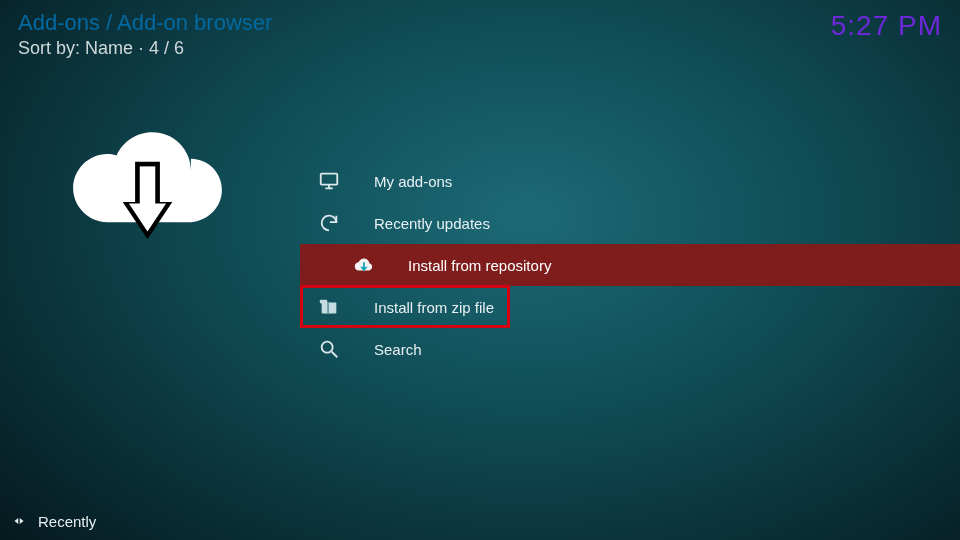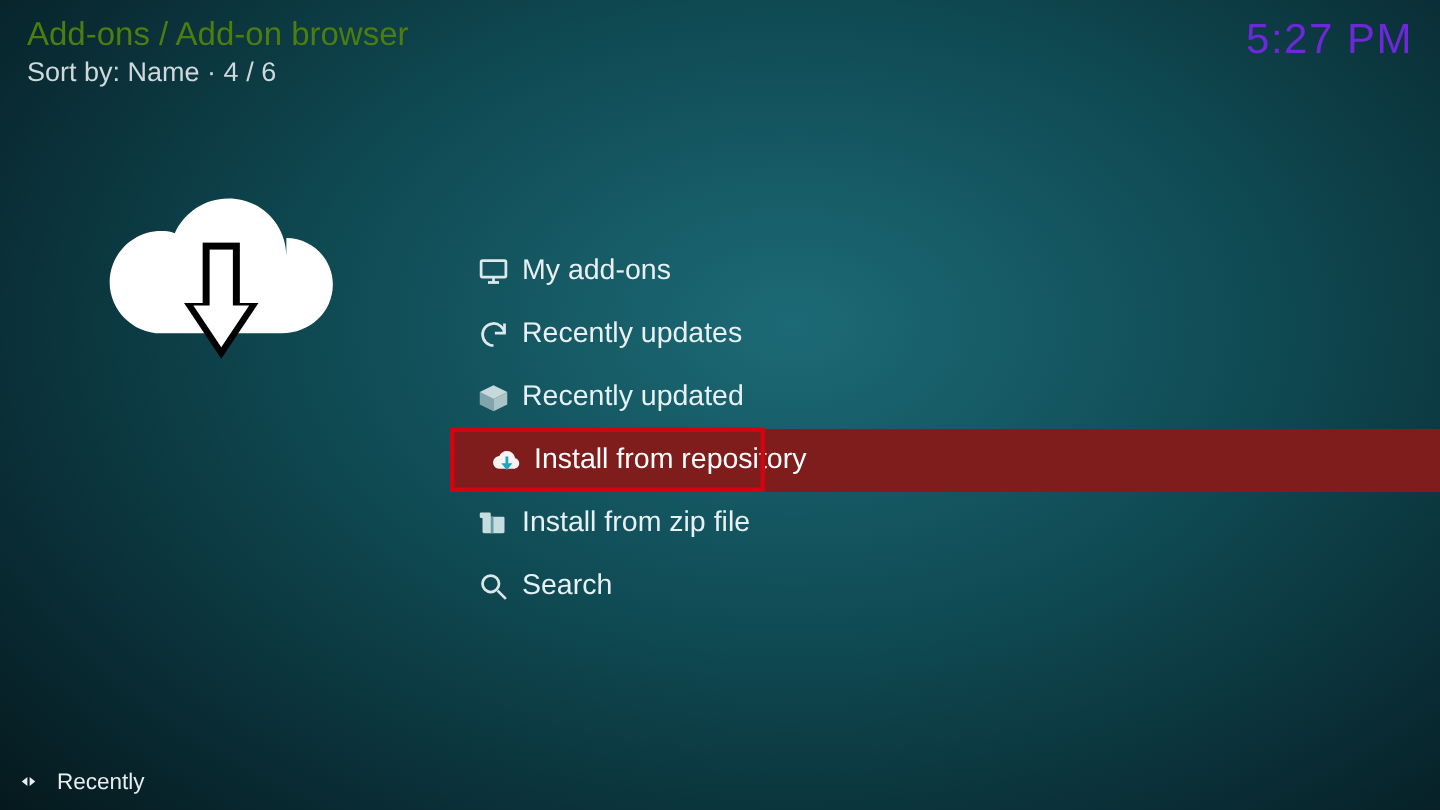--- a/index.html
+++ b/index.html
@@ -7,21 +7,21 @@
   body {
     background: radial-gradient(ellipse 900px 600px at 55% 40%, #1c6a76 0%, #0f4a53 35%, #0a2e36 60%, #031317 85%, #000 100%);
     color: #e9eef0;
     position: relative;
   }
   .header {
     position: absolute;
     top: 10px; left: 18px; right: 18px;
     display: flex; justify-content: space-between; align-items: flex-start;
   }
-  .breadcrumb { font-size: 22px; font-weight: 400; color: #4d7c0f; }
+  .breadcrumb { font-size: 22px; font-weight: 400; color: #0369a1; }
   .sortline { font-size: 18px; color: #cfd8da; margin-top: 2px; }
   .clock { font-size: 28px; font-weight: 300; color: #6d28d9; letter-spacing: 1px; }
   .big-icon {
     position: absolute;
     top: 115px; left: 70px;
     width: 155px; height: 140px;
   }
   .big-icon svg { width: 100%; height: 100%; }
   .footer {
     position: absolute;
@@ -33,22 +33,22 @@
   .footer .ficon svg { width:18px; height:18px; }
   .menu {
     position: absolute;
     left: 300px; top: 160px; right: 0;
   }
   .menu-item {
     position: relative;
     display: flex; align-items: center;
     height: 42px;
     padding-left: 18px;
-    gap: 8px;
-    font-size: 19px;
+    gap: 34px;
+    font-size: 15px;
     color: #e7f0f2;
     cursor: pointer;
   }
   .menu-item .micon { width: 22px; height: 22px; display:inline-flex; align-items:center; justify-content:center; opacity:0.95; }
   .menu-item .micon svg { width:22px; height:22px; }
   .menu-item.selected {
     background: #7f1d1d;
     color: #ffffff;
   }
   .menu-item.selected::before { content:""; }
@@ -104,30 +104,20 @@
   <div class="menu-item">
     <span class="micon">
       <svg viewBox="0 0 24 24" fill="none" stroke="#e7f0f2" stroke-width="2">
           <path d="M20 11A8 8 0 1 0 12 20"></path>
           <polyline points="20 4 20 11 13 11"></polyline>
         </svg>
     </span>
     <span>Recently updates</span>
   </div>
 
-  <div class="menu-item">
-    <span class="micon">
-      <svg viewBox="0 0 24 24" fill="#e7f0f2">
-          <polygon points="12,3 22,8 12,13 2,8" opacity="0.9"></polygon>
-          <polygon points="2,8 12,13 12,22 2,17" opacity="0.55"></polygon>
-          <polygon points="22,8 12,13 12,22 22,17" opacity="0.75"></polygon>
-        </svg>
-    </span>
-    <span>Recently updated</span>
-  </div>
 
   <div class="menu-item selected">
     <span class="micon">
       <svg viewBox="0 0 24 24" fill="#ffffff">
           <path d="M19 11c0-3.3-2.7-6-6-6-2.5 0-4.6 1.5-5.5 3.7C4.9 9 3 11 3 13.5 3 16 5 18 7.5 18H18c2.2 0 4-1.8 4-4 0-1.9-1.3-3.5-3-3.9z"></path>
           <polygon fill="#16b0c4" points="12,9 12,14 9,14 13,19 17,14 14,14 14,9"></polygon>
         </svg>
     </span>
     <span>Install from repository</span>
   </div>

